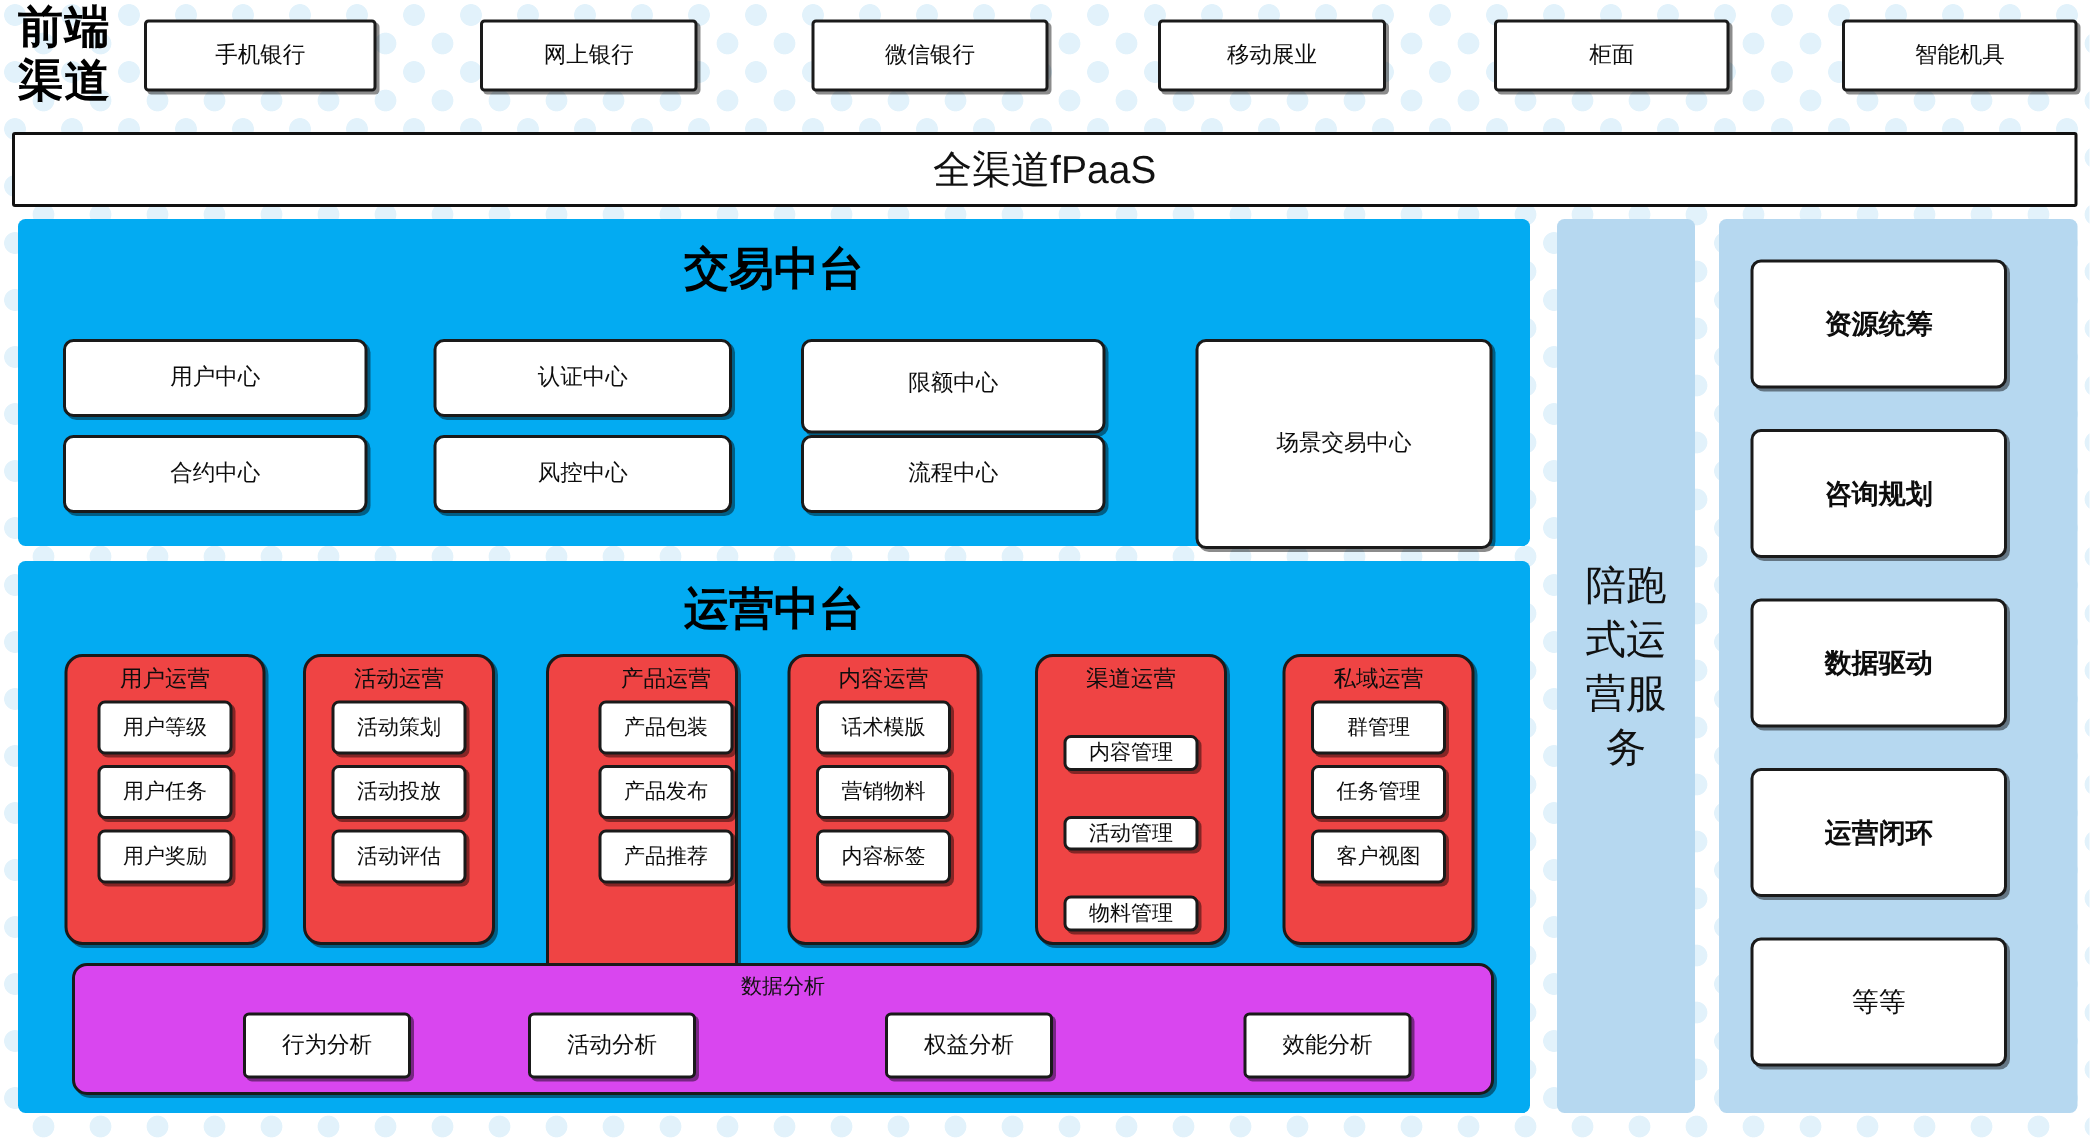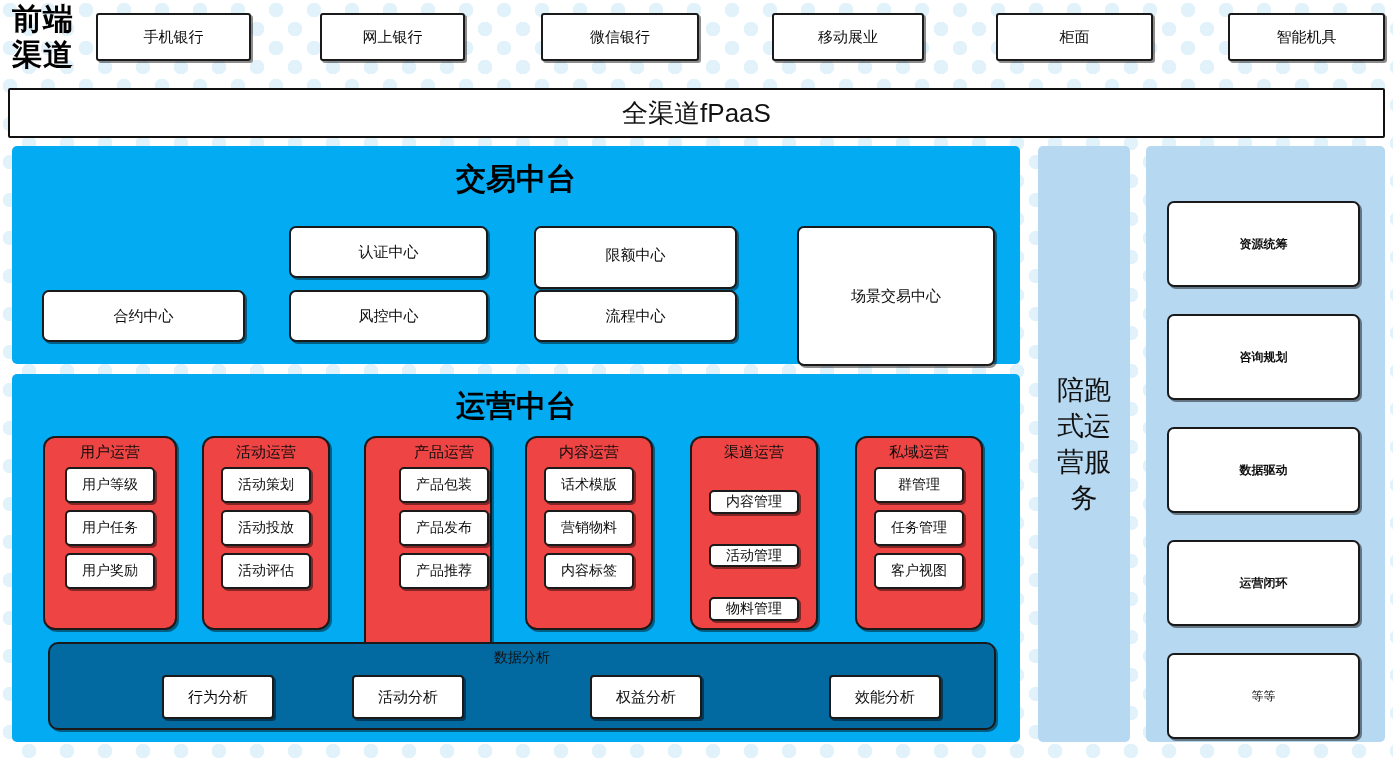--- a/index.html
+++ b/index.html
@@ -74,42 +74,42 @@
   }
   #pp-text{
     position:absolute;left:0;right:0;top:50%;transform:translateY(-50%);
     text-align:center;font-size:27px;line-height:36px;color:#111;
     font-family:"Liberation Sans","DejaVu Sans",sans-serif;
     padding:0 8px;box-sizing:border-box;word-break:break-all;
   }
 
   #right-panel{left:1146px;top:146px;width:239px;height:596px;}
   .rbox{
-    left:21px;width:193px;height:86px;
-    font-weight:bold;font-size:12px;margin-top:28px;
+    left:21px;width:171px;height:86px;
+    font-weight:bold;font-size:18px;
   }
   .rbox.plain{font-weight:normal;}
 
   
   .op-col{
     background:#ef4444;border:2.5px solid #1a1a1a;border-radius:12px;
     box-shadow:2px 2px 0 rgba(0,0,0,.45);
     display:flex;flex-direction:column;align-items:center;
     padding-top:5px;box-sizing:border-box;
   }
   .op-col-title{font-size:15px;color:#0d0d0d;margin-bottom:5px;}
   .op-item{
     width:86px;height:32px;margin-bottom:7px;
     font-size:14px;border-width:2.5px;border-radius:5px;
   }
 
   
   #da-box{
     left:36px;top:642px;width:960px;height:88px;
-    background:#0369a1;border:2.5px solid #1a1a1a;border-radius:10px;
+    background:#d946ef;border:2.5px solid #1a1a1a;border-radius:10px;
     box-shadow:2px 2px 0 rgba(0,0,0,.45);
   }
   #da-title{
     position:absolute;left:0;right:0;top:5px;text-align:center;
     font-size:14px;color:#111;
   }
   .da-item{
     top:31px;width:112px;height:44px;font-size:15px;border-radius:4px;
   }
 </style>
@@ -144,20 +144,23 @@
     <span>智能机具</span>
   </div>
 
   <div class="abs" id="fpaas-bar">
     <span>全渠道fPaaS</span>
   </div>
 
   <div class="abs cyan" style="left:12px;top:146px;width:1008px;height:218px;">
     <div class="panel-title" style="top:13px;">交易中台</div>
 
+    <div class="abs wbox" style="left:30px;top:80px;width:203px;height:52px;">
+      <span>用户中心</span>
+    </div>
     <div class="abs wbox" style="left:277px;top:80px;width:199px;height:52px;">
       <span>认证中心</span>
     </div>
     <div class="abs wbox" style="left:522px;top:80px;width:203px;height:63px;font-family:Liberation Mono, monospace;">
       <span>限额中心</span>
     </div>
 
     <div class="abs wbox" style="left:30px;top:144px;width:203px;height:52px;">
       <span>合约中心</span>
     </div>

